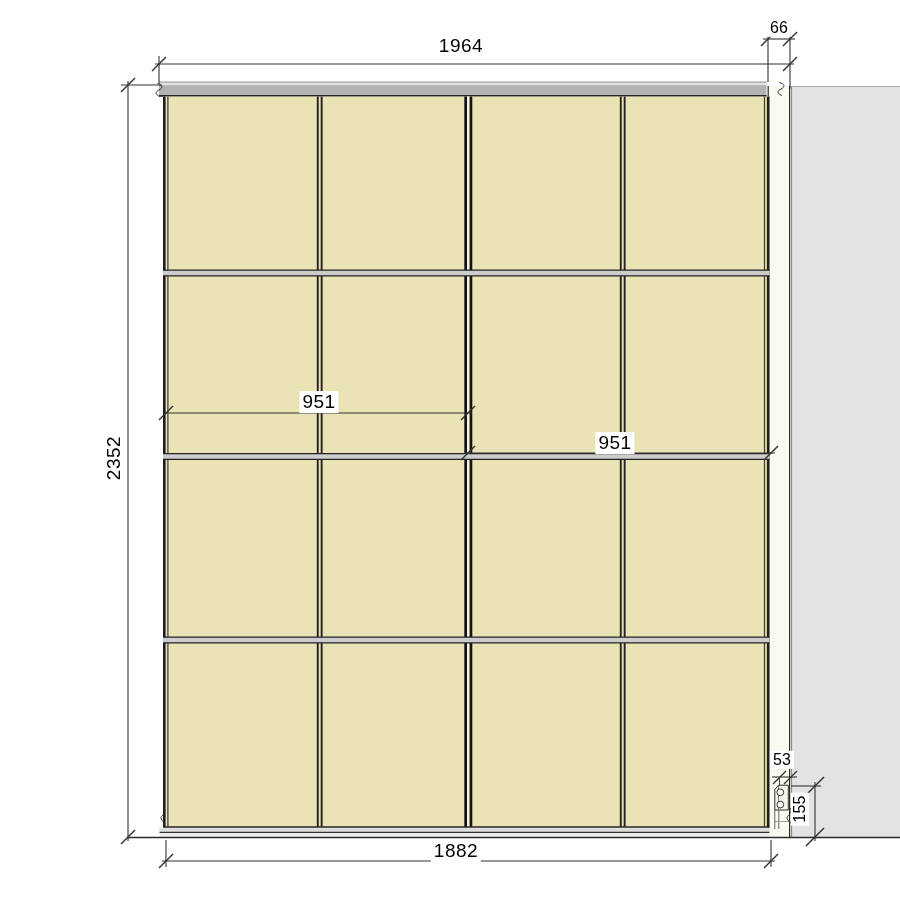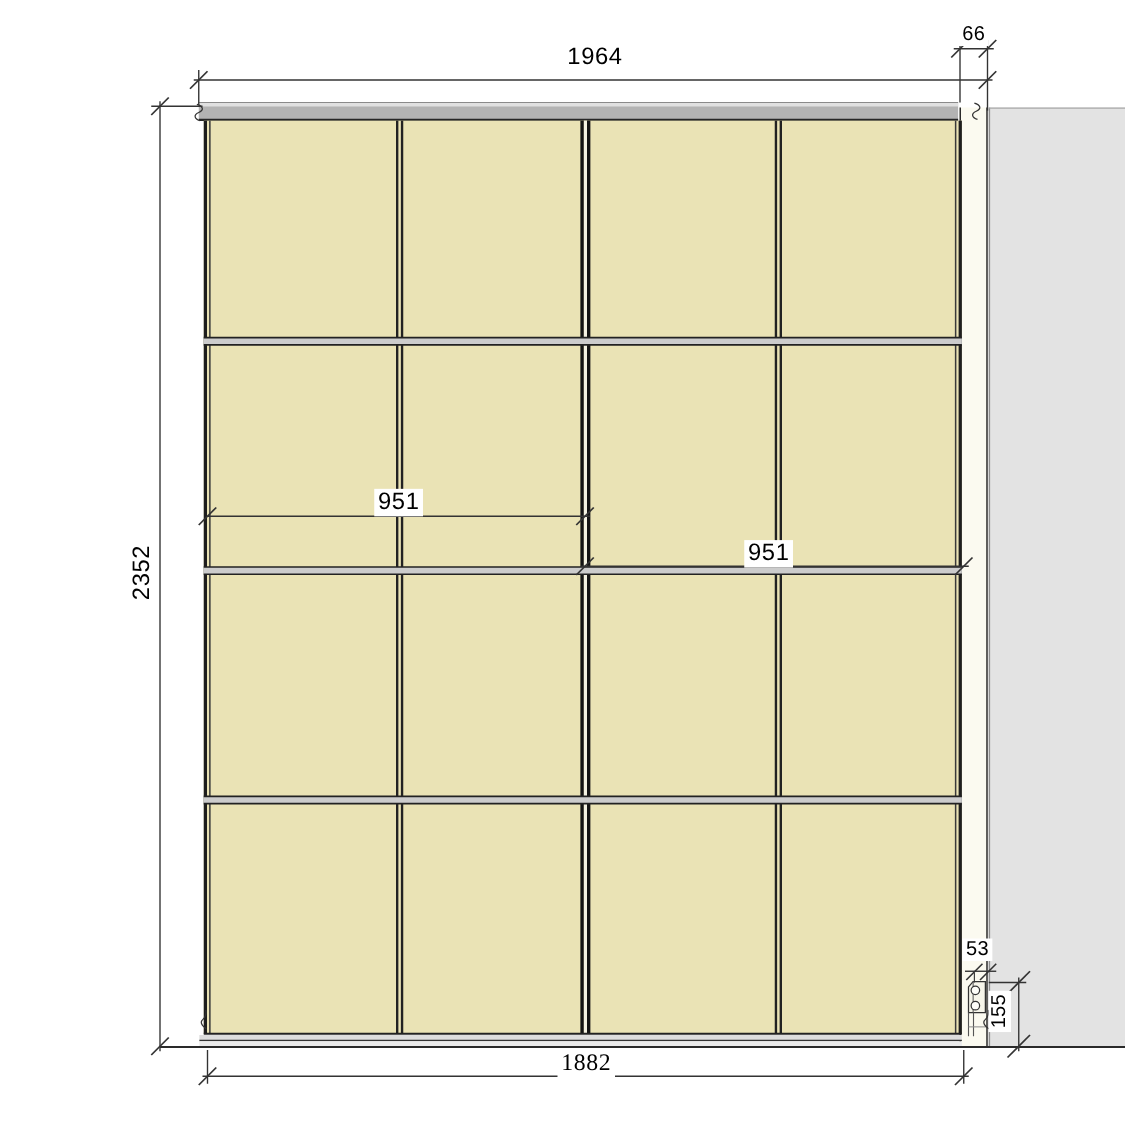--- a/index.html
+++ b/index.html
@@ -159,29 +159,29 @@
     </g>
 
     <g stroke="#333" stroke-width="1" fill="none">
       <path d="M157.5,83.5 c5,1.5 6,4.5 1.5,6.5 c-4.5,2 -3.5,5 1,6.5"></path>
       <path d="M779.5,82.5 c5,1.5 6,4.5 1.5,6.5 c-4.5,2 -3.5,5 1,6.5"></path>
       <path d="M164.5,808 c1.5,5 -1.5,6.5 -3,8.5 c-1.5,2 1,5 3.5,6.5"></path>
       <path d="M790.5,808 c1.5,5 -1.5,6.5 -3,8.5 c-1.5,2 1,5 3.5,6.5"></path>
     </g>
   </svg>
 
-  <div class="dim-label" style="left:476px; top:46px;">1964</div>
+  <div class="dim-label" style="left:461px; top:46px;">1964</div>
 
   <div class="dim-label small" style="left:779px; top:28px;">66</div>
 
   <div class="dim-label vertical" style="left:114px; top:458px;">2352</div>
 
   <div class="dim-label" style="left:319px; top:402px;">951</div>
 
   <div class="dim-label" style="left:615px; top:443px;">951</div>
 
   <div class="dim-label small" style="left:782px; top:760px;">53</div>
 
   <div class="dim-label small vertical" style="left:800px; top:809px;">155</div>
 
-  <div class="dim-label" style="left:469px; top:851px;font-family:Liberation Serif, serif;">1882</div>
+  <div class="dim-label" style="left:456px; top:851px;">1882</div>
 
 </div>
 
 </body></html>

